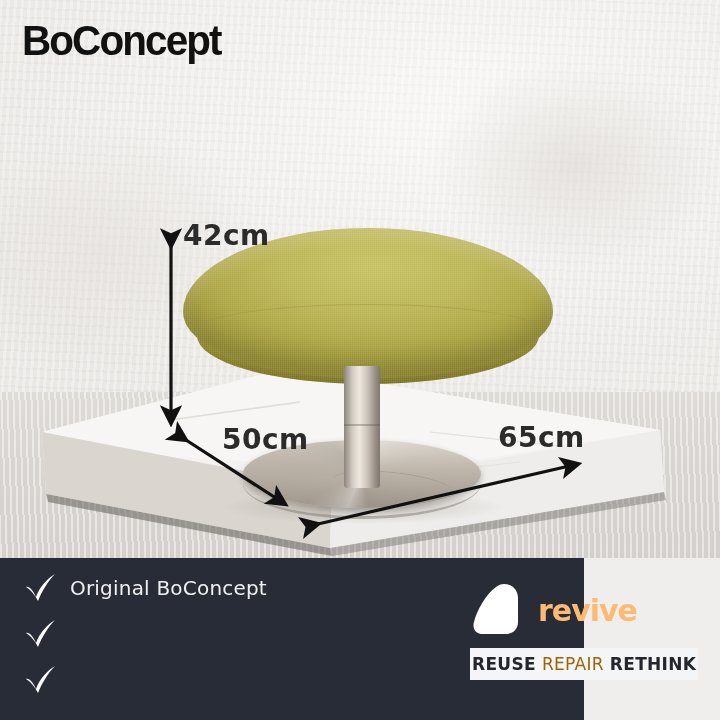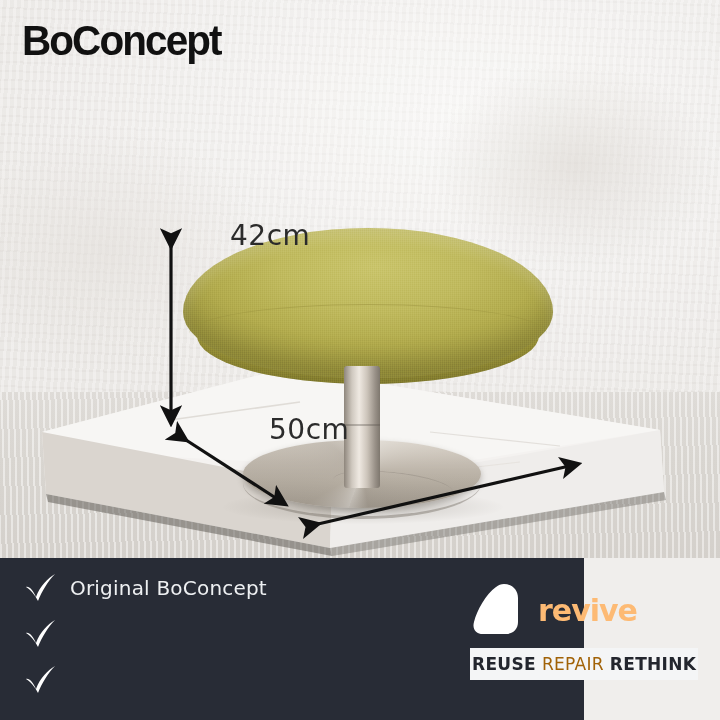--- a/index.html
+++ b/index.html
@@ -113,27 +113,26 @@
     position:absolute;left:40px;top:262px;width:280px;height:34px;border-radius:50%;
     background:radial-gradient(ellipse at 50% 50%, rgba(120,114,104,.32) 0%, rgba(120,114,104,0) 72%);
   }
 
   
   .dims{position:absolute;left:0;top:0;width:720px;height:558px;}
   .dim-label{
     position:absolute;
     color:#2b2b2b;
     font-family:"DejaVu Sans", sans-serif;
-    font-weight:400;
+    font-weight:700;
     letter-spacing:.5px;
     white-space:nowrap;
-    margin-left:47px;
   }
   #lbl-42{left:183px;top:219px;font-size:28px;}
-  #lbl-50{left:222px;top:413px;font-size:28px;}
+  #lbl-50{left:222px;top:423px;font-size:28px;}
   #lbl-65{left:498px;top:421px;font-size:28px;}
 
   
   .darkbar{
     position:absolute;left:0;top:558px;width:584px;height:162px;
     background:#282c36;
   }
   .bullets{
     position:absolute;left:24px;top:10px;width:400px;
   }
@@ -226,20 +225,21 @@
 
       <line x1="171" y1="246" x2="171" y2="423" stroke="#111" stroke-width="3.2" marker-start="url(#ah)" marker-end="url(#ah)"></line>
 
       <line x1="186" y1="440" x2="285" y2="504" stroke="#111" stroke-width="3.2" marker-start="url(#ah)" marker-end="url(#ah)"></line>
 
       <line x1="318" y1="524" x2="578" y2="464" stroke="#111" stroke-width="3.2" marker-start="url(#ah)" marker-end="url(#ah)"></line>
     </svg>
 
     <div class="dim-label" id="lbl-42">42cm</div>
     <div class="dim-label" id="lbl-50">50cm</div>
+    <div class="dim-label" id="lbl-65">65cm</div>
 
     <div class="brand">BoConcept</div>
   </div>
 
   <div class="darkbar">
 
     <div class="bullets">
 
       <div class="bullet">
         <span class="check">

